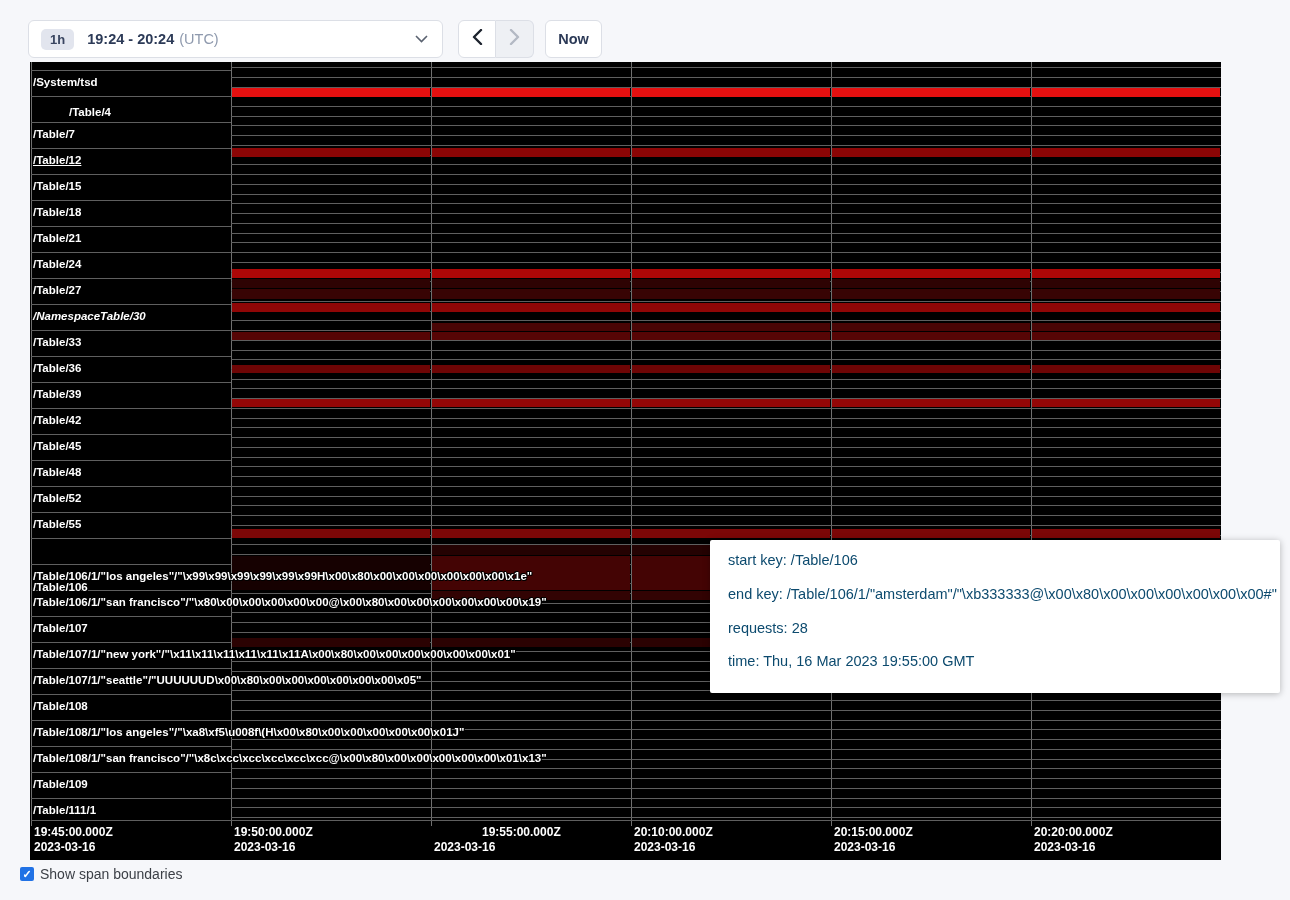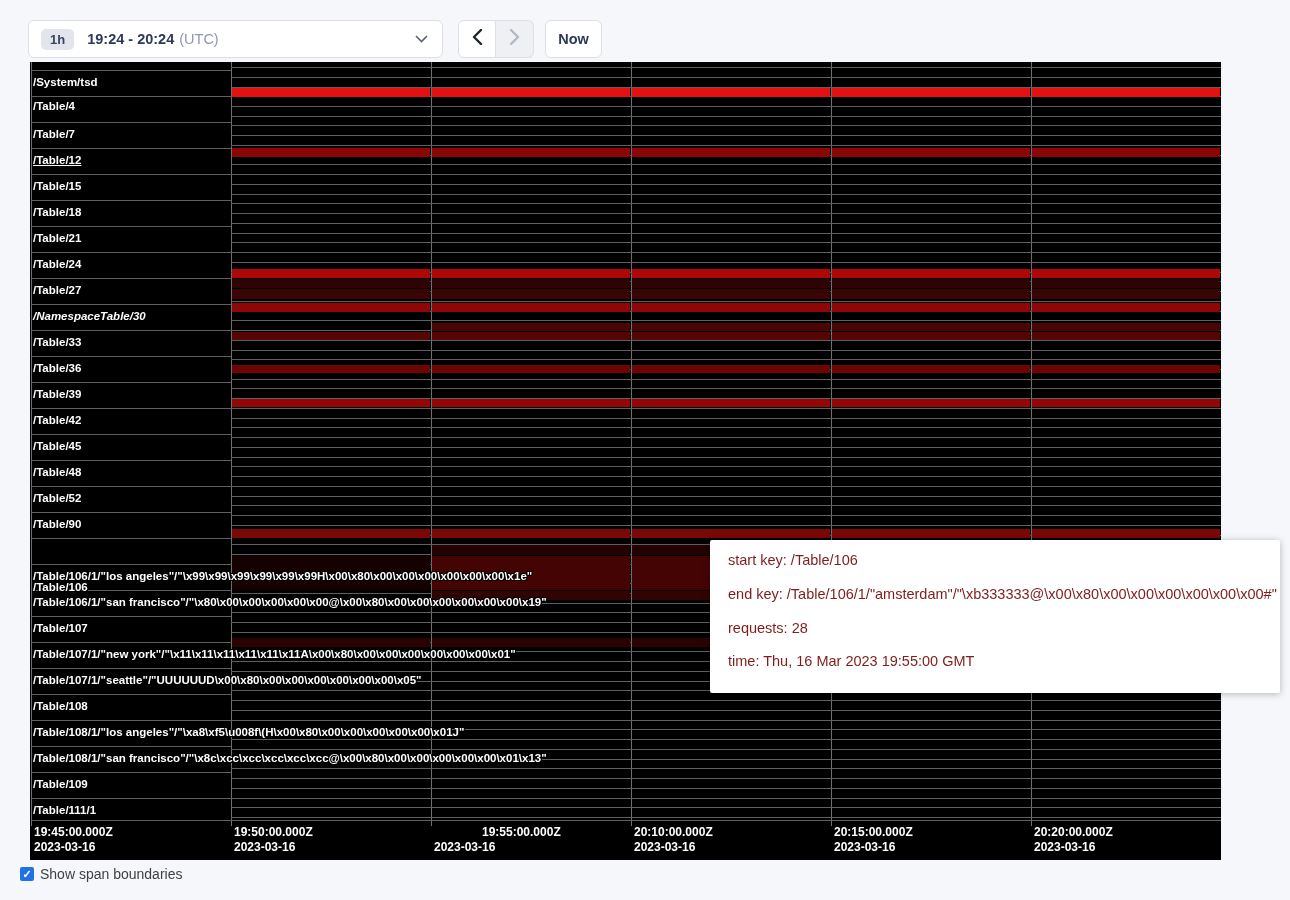--- a/index.html
+++ b/index.html
@@ -49,21 +49,21 @@
   }
   .axis-label{position:absolute;z-index:3;color:#fff;font-size:12px;font-weight:700;white-space:nowrap;}
   .axis-sep{position:absolute;left:1px;width:1190px;height:1px;background:#5f5f5f;z-index:1;}
   
   .tooltip{
     position:absolute;left:710px;top:540px;width:570px;height:153px;
     background:#fff;border-radius:2px;box-shadow:0 1px 7px rgba(0,0,0,.28);
     z-index:10;
   }
   .tooltip .tip-line{
-    position:absolute;left:18px;font-size:14.5px;color:#7f1d1d;white-space:nowrap;
+    position:absolute;left:18px;font-size:14.5px;color:#0c4a6e;white-space:nowrap;
   }
   
   .footer-check{position:absolute;left:20px;top:866px;display:flex;align-items:center;}
   .checkbox{
     width:14px;height:14px;background:#2172e5;border-radius:2px;
     display:flex;align-items:center;justify-content:center;cursor:pointer;
     color:#fff;font-size:11px;font-weight:700;line-height:14px;
   }
   .check-label{margin-left:6px;font-size:14px;color:#3b3f46;}
 </style>
@@ -283,37 +283,37 @@
     <div class="band-seg" style="top: 529px; height: 9px; left: 402px; width: 198px; background: rgb(50, 3, 3);"></div>
     <div class="band-seg" style="top: 529px; height: 9px; left: 602px; width: 198px; background: rgb(50, 3, 3);"></div>
     <div class="band-seg" style="top: 529px; height: 9px; left: 802px; width: 198px; background: rgb(50, 3, 3);"></div>
     <div class="band-seg" style="top: 529px; height: 9px; left: 1002px; width: 188px; background: rgb(50, 3, 3);"></div>
     <div class="band-seg" style="top: 576px; height: 9px; left: 202px; width: 198px; background: rgb(43, 2, 2);"></div>
     <div class="band-seg" style="top: 576px; height: 9px; left: 402px; width: 198px; background: rgb(43, 2, 2);"></div>
     <div class="band-seg" style="top: 576px; height: 9px; left: 602px; width: 198px; background: rgb(43, 2, 2);"></div>
     <div class="band-seg" style="top: 576px; height: 9px; left: 802px; width: 198px; background: rgb(43, 2, 2);"></div>
     <div class="band-seg" style="top: 576px; height: 9px; left: 1002px; width: 188px; background: rgb(43, 2, 2);"></div>
     <div class="row-label" style="top: 14px;">/System/tsd</div>
-    <div class="row-label" style="top: 38px;">/Table/4</div>
+    <div class="row-label" style="top: 44px; padding-left: 36px;">/Table/4</div>
     <div class="row-label" style="top: 66px;">/Table/7</div>
     <div class="row-label" style="top: 92px; text-decoration: underline;">/Table/12</div>
     <div class="row-label" style="top: 118px;">/Table/15</div>
     <div class="row-label" style="top: 144px;">/Table/18</div>
     <div class="row-label" style="top: 170px;">/Table/21</div>
     <div class="row-label" style="top: 196px;">/Table/24</div>
     <div class="row-label" style="top: 222px;">/Table/27</div>
     <div class="row-label" style="top: 248px; font-style: italic;">/NamespaceTable/30</div>
     <div class="row-label" style="top: 274px;">/Table/33</div>
     <div class="row-label" style="top: 300px;">/Table/36</div>
     <div class="row-label" style="top: 326px;">/Table/39</div>
     <div class="row-label" style="top: 352px;">/Table/42</div>
     <div class="row-label" style="top: 378px;">/Table/45</div>
     <div class="row-label" style="top: 404px;">/Table/48</div>
     <div class="row-label" style="top: 430px;">/Table/52</div>
-    <div class="row-label" style="top: 456px;">/Table/90</div>
+    <div class="row-label" style="top: 456px;">/Table/55</div>
     <div class="row-label" style="top: 482px; margin-top: 37px;">/Table/106</div>
     <div class="row-label" style="top: 508px;">/Table/106/1/"los angeles"/"\x99\x99\x99\x99\x99\x99H\x00\x80\x00\x00\x00\x00\x00\x00\x1e"</div>
     <div class="row-label" style="top: 534px;">/Table/106/1/"san francisco"/"\x80\x00\x00\x00\x00\x00@\x00\x80\x00\x00\x00\x00\x00\x00\x19"</div>
     <div class="row-label" style="top: 560px;">/Table/107</div>
     <div class="row-label" style="top: 586px;">/Table/107/1/"new york"/"\x11\x11\x11\x11\x11\x11A\x00\x80\x00\x00\x00\x00\x00\x00\x01"</div>
     <div class="row-label" style="top: 612px;">/Table/107/1/"seattle"/"UUUUUUD\x00\x80\x00\x00\x00\x00\x00\x00\x05"</div>
     <div class="row-label" style="top: 638px;">/Table/108</div>
     <div class="row-label" style="top: 664px;">/Table/108/1/"los angeles"/"\xa8\xf5\u008f\(H\x00\x80\x00\x00\x00\x00\x00\x01J"</div>
     <div class="row-label" style="top: 690px;">/Table/108/1/"san francisco"/"\x8c\xcc\xcc\xcc\xcc\xcc@\x00\x80\x00\x00\x00\x00\x00\x01\x13"</div>
     <div class="row-label" style="top: 716px;">/Table/109</div>

